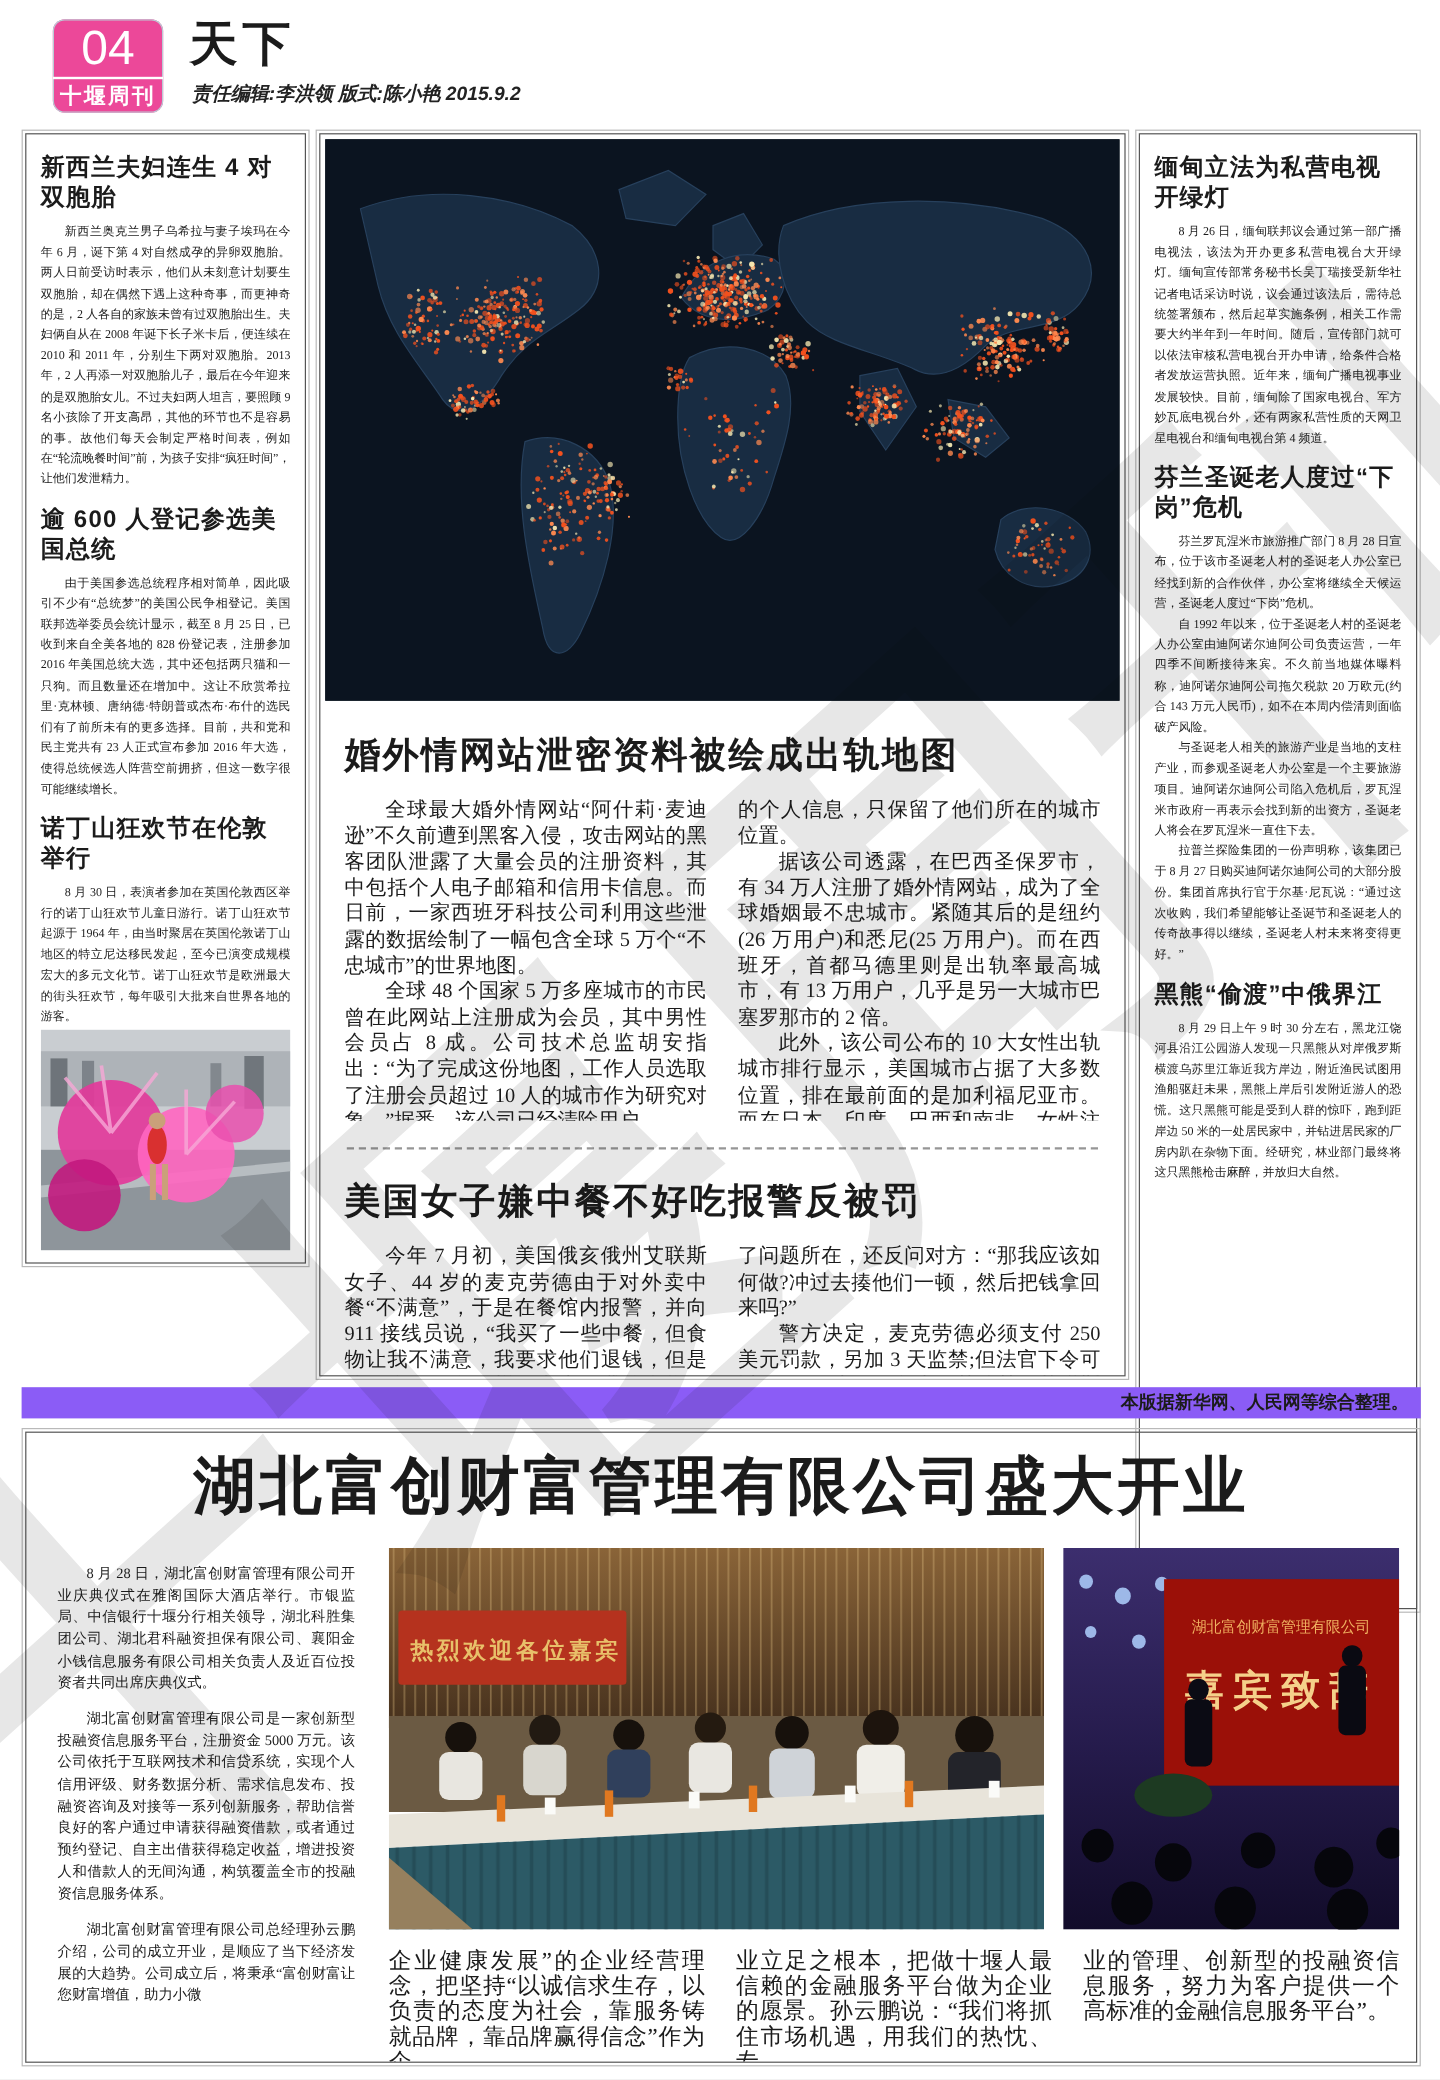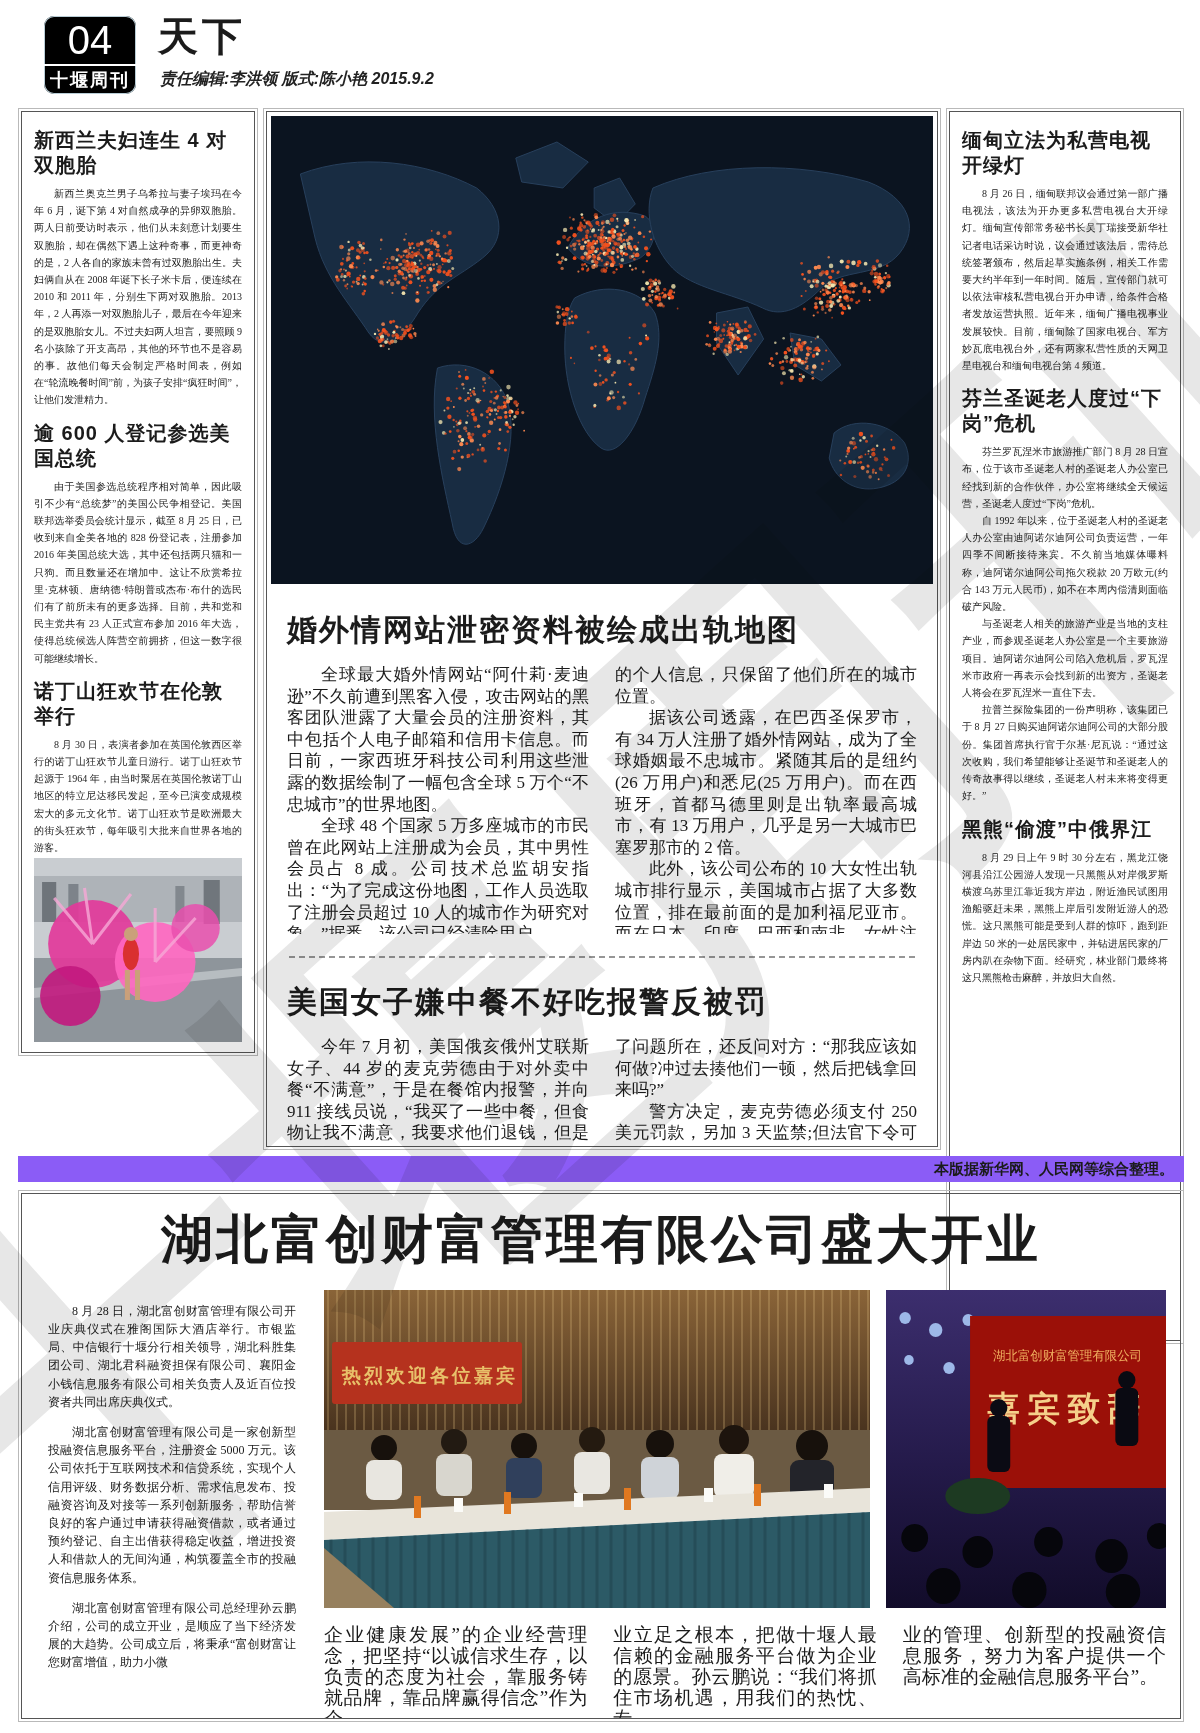--- a/index.html
+++ b/index.html
@@ -1,20 +1,20 @@
 <!DOCTYPE html>
 <html><head>
 <meta charset="utf-8">
 <style>
   html,body{margin:0;padding:0;background:#e9e9e9;}
   .page{position:relative;width:1200px;height:1733px;background:#fff;margin:0 auto;overflow:hidden;
         font-family:"Liberation Serif","DejaVu Serif",serif;color:#1b1b1b;}
   
   .header{position:absolute;left:18px;top:10px;right:16px;height:92px;}
-  .badge{position:absolute;left:26px;top:6px;width:92px;height:78px;background:#000000;border-radius:10px;
+  .badge{position:absolute;left:26px;top:6px;width:92px;height:78px;background:#ec4899;border-radius:10px;
          color:#fff;text-align:center;overflow:hidden;box-shadow:0 0 0 1px #b9cdd6 inset;}
   .badge-num{font:500 40px/48px "Liberation Sans","DejaVu Sans",sans-serif;height:48px;border-bottom:2px solid #fff;}
   .badge-name{font:bold 18px/28px "Liberation Sans","DejaVu Sans",sans-serif;letter-spacing:2px;}
   .sec-title{position:absolute;left:140px;top:4px;font:600 40px/46px "Liberation Serif",serif;letter-spacing:4px;}
   .edit-line{position:absolute;left:142px;top:58px;font:italic bold 16px/22px "Liberation Sans","DejaVu Sans",sans-serif;color:#222;}
   
   .main{position:absolute;left:18px;top:108px;width:1166px;display:flex;justify-content:space-between;}
   .box{border:1px solid #b9b9b9;padding:2px;box-sizing:border-box;background:transparent;}
   .box-in{border:1px solid #555;height:100%;box-sizing:border-box;overflow:hidden;}
   .left-col{width:240px;height:948px;}

